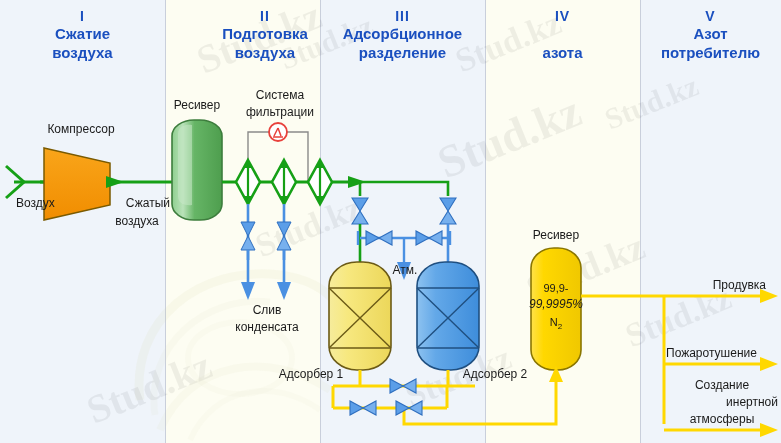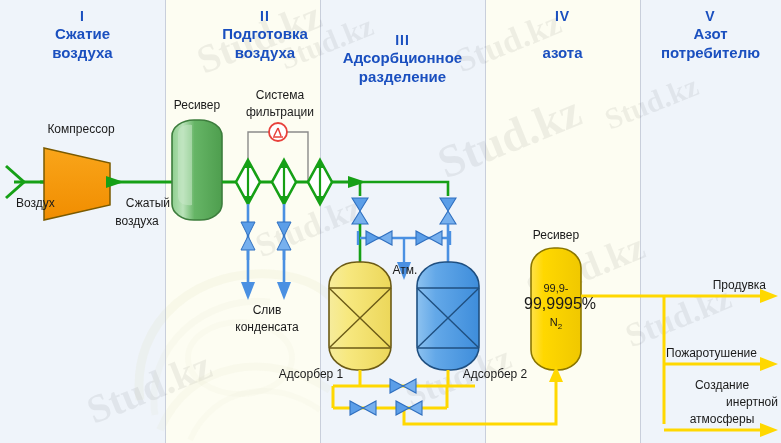--- a/index.html
+++ b/index.html
@@ -68,21 +68,21 @@
   <div class="hdr" style="left:0;width:165px;top:8px;">
     <span class="rom">I</span>
     <span>Сжатие</span><br>
     <span>воздуха</span>
   </div>
   <div class="hdr" style="left:174px;width:134px;top:8px;padding-left:24px;">
     <span class="rom">II</span>
     <span>Подготовка</span><br>
     <span>воздуха</span>
   </div>
-  <div class="hdr" style="left:320px;width:165px;top:8px;margin-top:24px;">
+  <div class="hdr" style="left:320px;width:165px;top:8px;">
     <span class="rom">III</span>
     <span>Адсорбционное</span><br>
     <span>разделение</span>
   </div>
   <div class="hdr" style="left:485px;width:155px;top:8px;">
     <span class="rom">IV</span>
     <br>
     <span>азота</span>
   </div>
   <div class="hdr" style="left:640px;width:141px;top:8px;">
@@ -298,21 +298,21 @@
   <div class="lbl" style="left:216px;width:102px;top:320px;">конденсата</div>
 
   <div class="lbl" style="left:382px;width:46px;top:263px;">Атм.</div>
 
   <div class="lbl" style="left:264px;width:94px;top:367px;">Адсорбер 1</div>
   <div class="lbl" style="left:448px;width:94px;top:367px;">Адсорбер 2</div>
 
   <div class="lbl" style="left:520px;width:72px;top:228px;">Ресивер</div>
 
   <div class="lbl" style="left:528px;width:56px;top:281px;font-size:11px;">99,9-</div>
-  <div class="lbl" style="left:524px;width:64px;top:297px;font-size:16px;">99,9995%</div>
+  <div class="lbl" style="left:524px;width:64px;top:297px;font-size:12px;font-style:italic;">99,9995%</div>
   <div class="lbl" style="left:528px;width:56px;top:315px;font-size:11px;">
     <span>N</span><sub style="font-size:8px;">2</sub>
   </div>
 
   <div class="lbl" style="left:666px;width:100px;top:278px;text-align:right;">Продувка</div>
   <div class="lbl" style="left:666px;width:120px;top:346px;text-align:left;">Пожаротушение</div>
   <div class="lbl" style="left:666px;width:112px;top:378px;">Создание</div>
   <div class="lbl" style="left:666px;width:112px;top:395px;text-align:right;">инертной</div>
   <div class="lbl" style="left:666px;width:112px;top:412px;">атмосферы</div>
 

